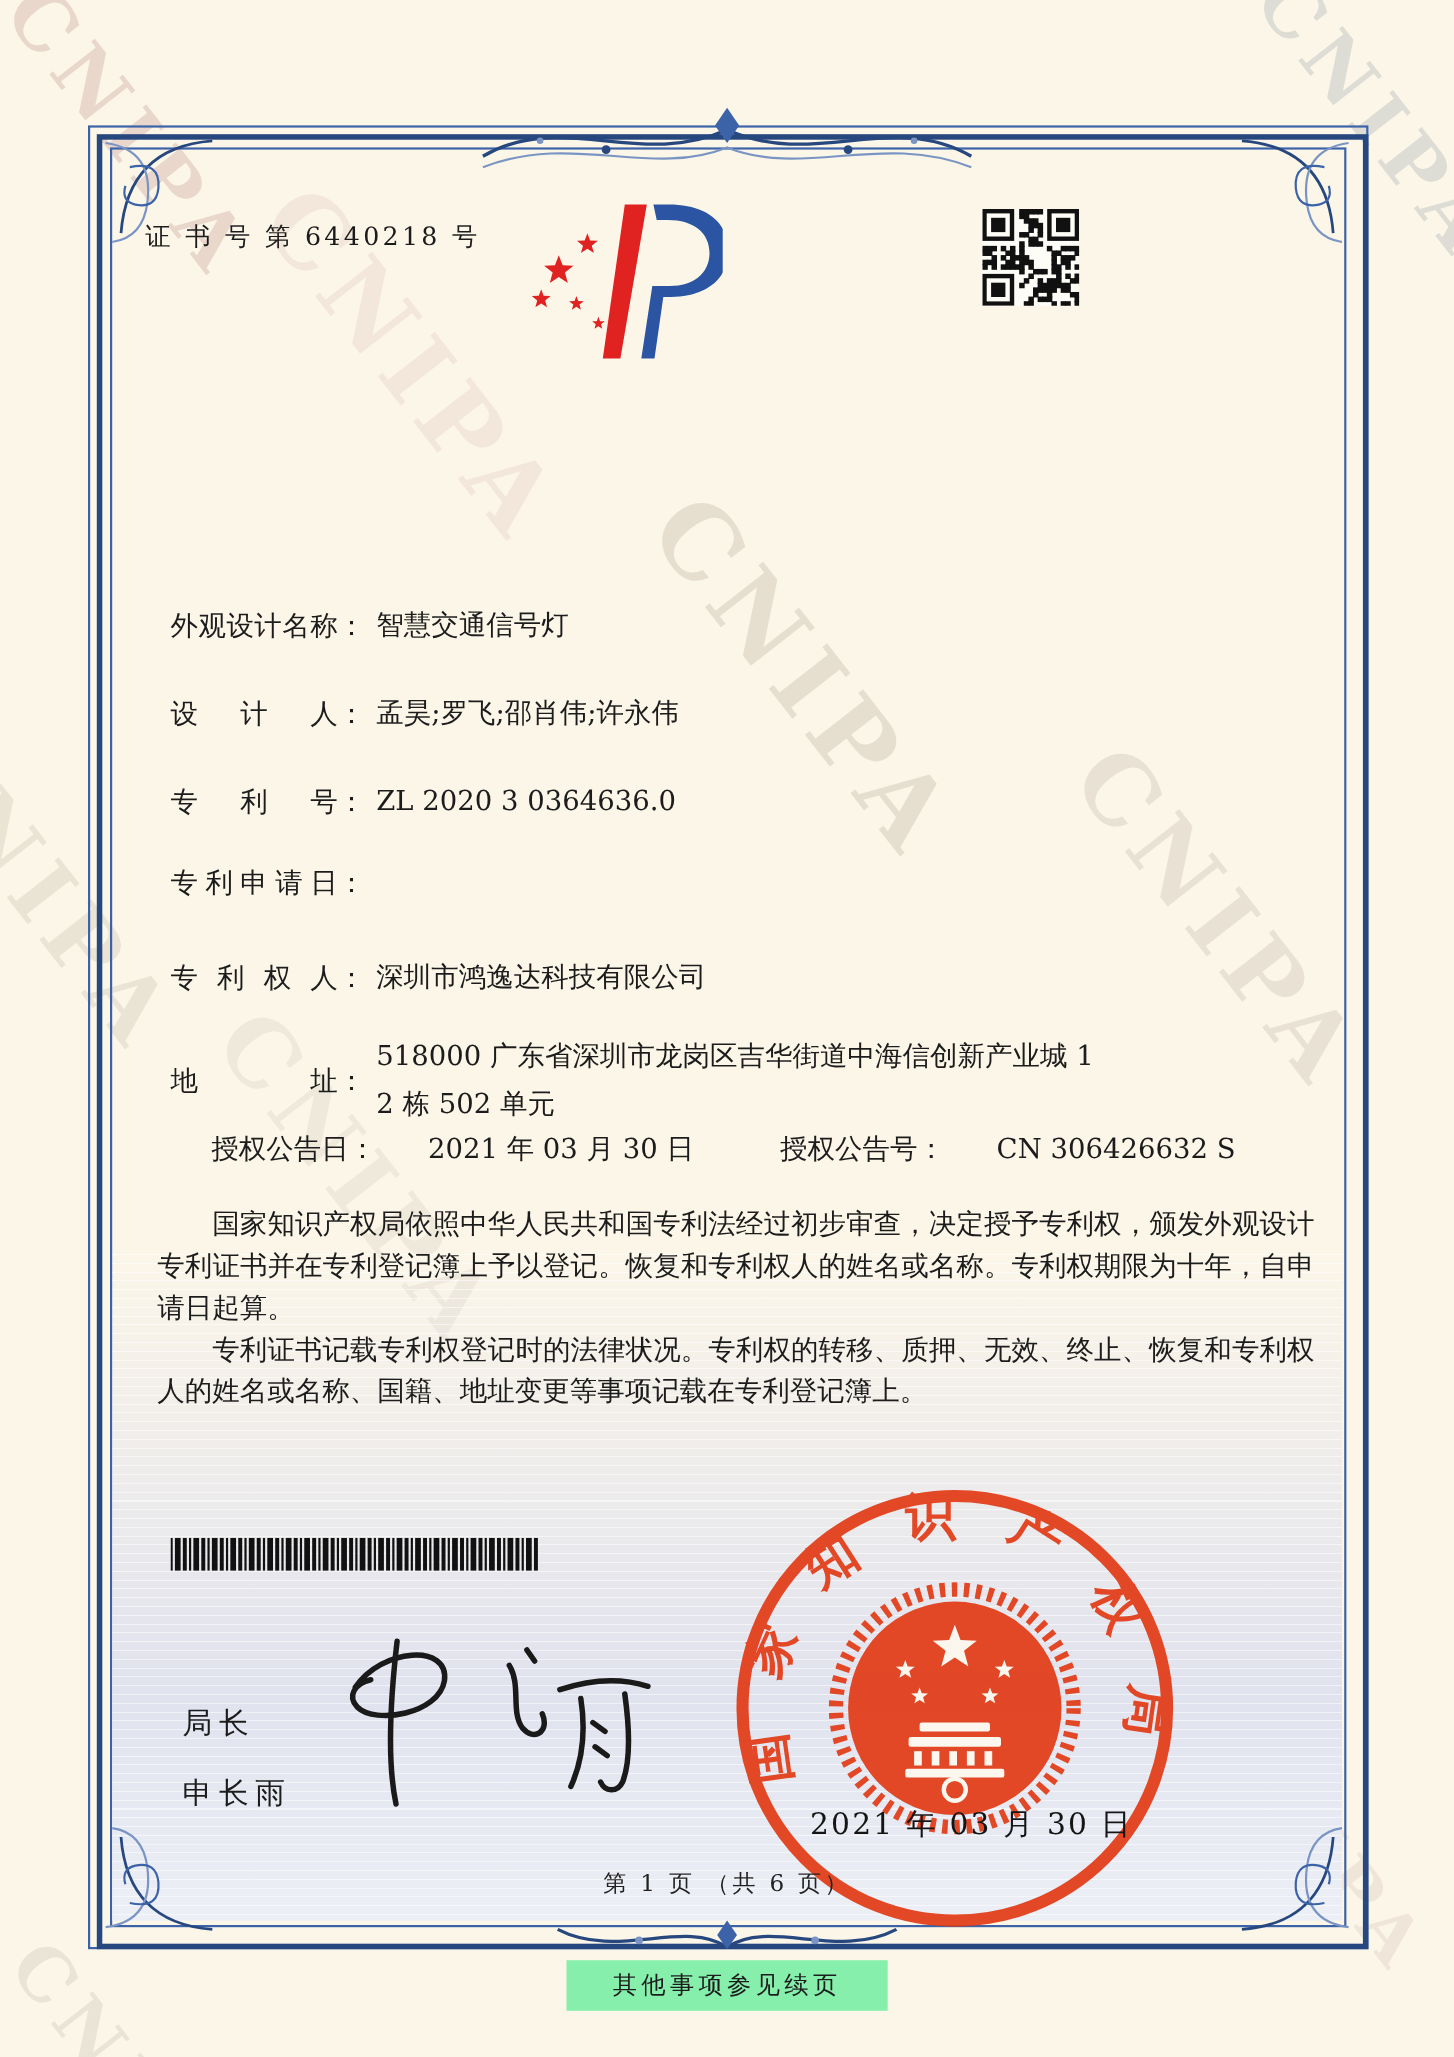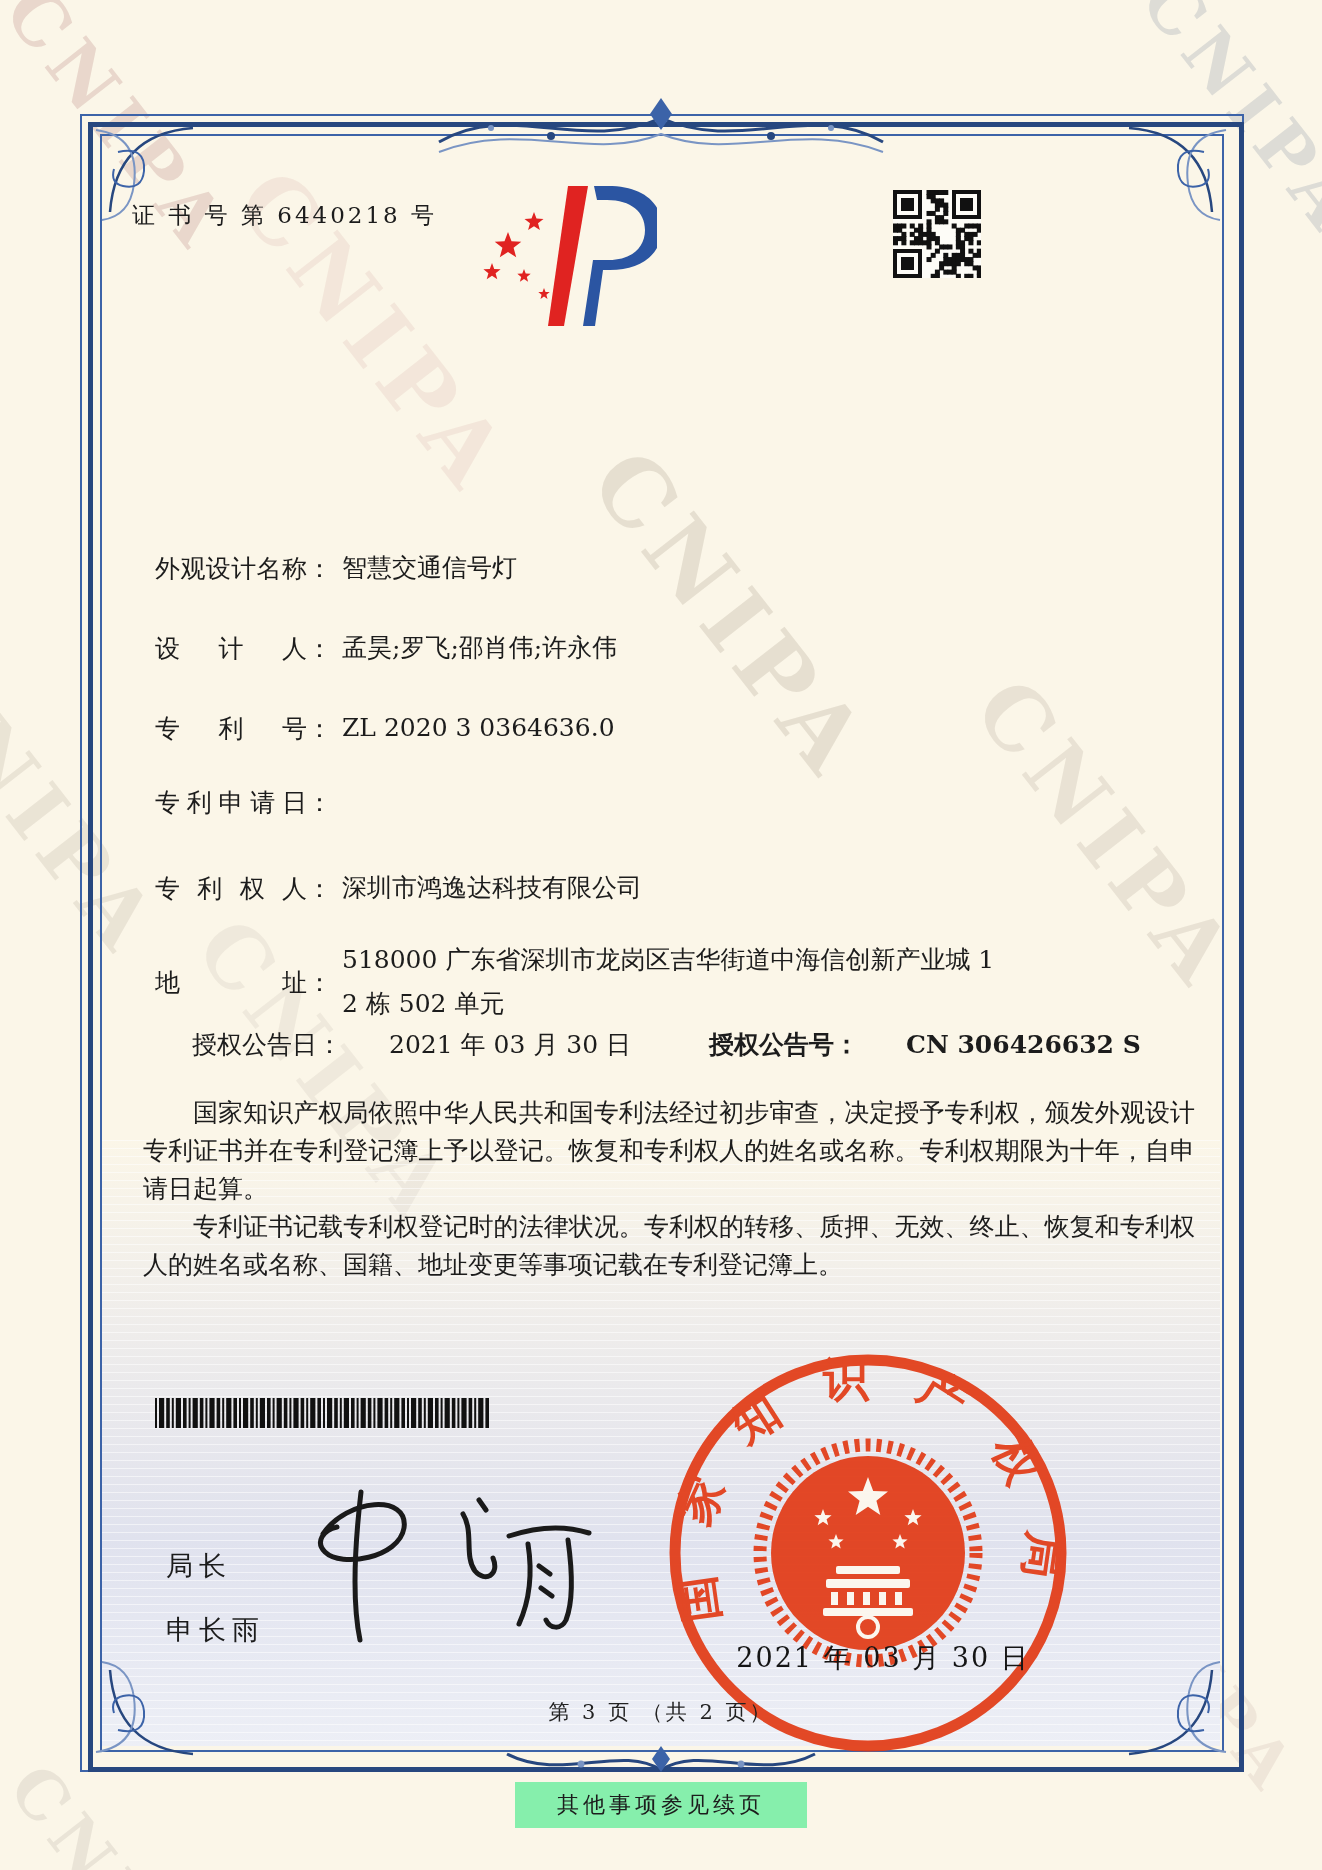--- a/index.html
+++ b/index.html
@@ -307,21 +307,21 @@
     <span class="flabel">地址</span>
       <span class="colon">：</span>
     <span class="fvalue">518000 广东省深圳市龙岗区吉华街道中海信创新产业城 1
 2 栋 502 单元</span>
   </div>
   <div class="frow" style="top:1028px;">
     <span class="gl">授权公告日</span>
       <span class="colon">：</span>
     <span class="gl">2021 年 03 月 30 日</span>
   </div>
-  <div class="frow" style="left:672px;top:1028px;font-weight:bold;">
+  <div class="frow" style="left:672px;top:1028px;">
     <span class="gl">授权公告号</span>
       <span class="colon">：</span>
     <span class="gl">CN 306426632 S</span>
   </div>
 
   <div class="paras">
     <p>国家知识产权局依照中华人民共和国专利法经过初步审查，决定授予专利权，颁发外观设计专利证书并在专利登记簿上予以登记。恢复和专利权人的姓名或名称。专利权期限为十年，自申请日起算。</p>
     <p>专利证书记载专利权登记时的法律状况。专利权的转移、质押、无效、终止、恢复和专利权人的姓名或名称、国籍、地址变更等事项记载在专利登记簿上。</p>
   </div>
 
@@ -431,16 +431,16 @@
         <rect x="200" y="244" width="7" height="13"></rect>
           <rect x="216" y="244" width="7" height="13"></rect>
         <rect x="232" y="244" width="7" height="13"></rect>
         <rect x="160" y="260" width="90" height="8" rx="2"></rect>
         <circle cx="205" cy="279" r="10" fill="none" stroke="#fdf8ee" stroke-width="4"></circle>
       </g>
     </g>
   </svg>
   <div class="seal-date">2021 年 03 月 30 日</div>
 
-  <div class="page-info">第 3 页 （共 2 页）</div>
+  <div class="page-info">第 1 页 （共 6 页）</div>
   <div class="note">其他事项参见续页</div>
 
 </div>
 
 </body></html>

